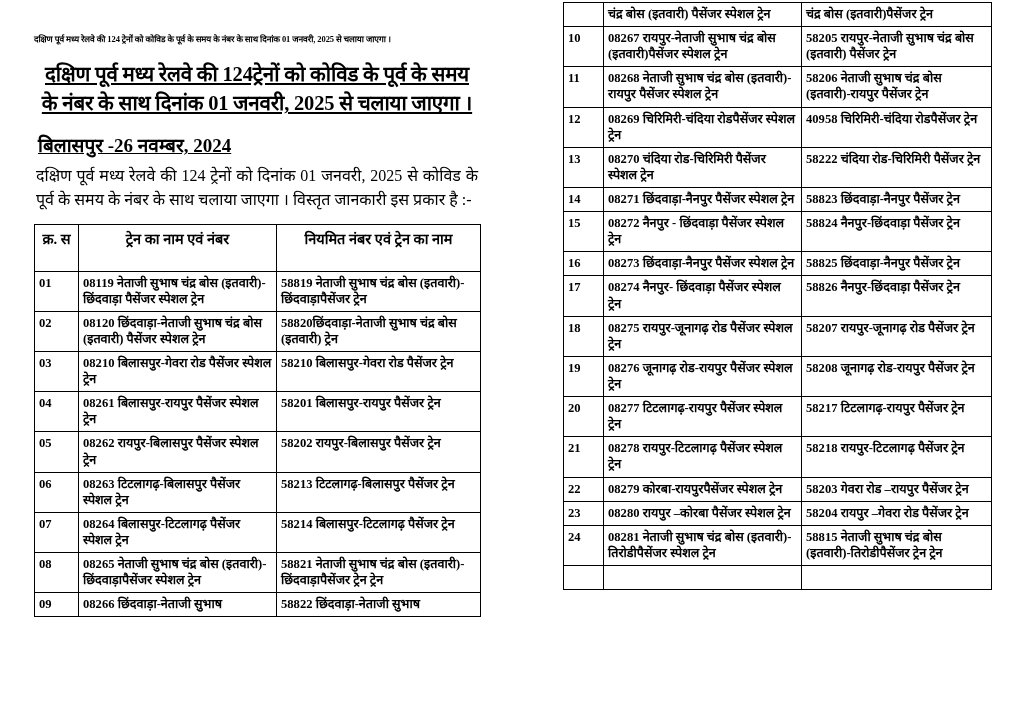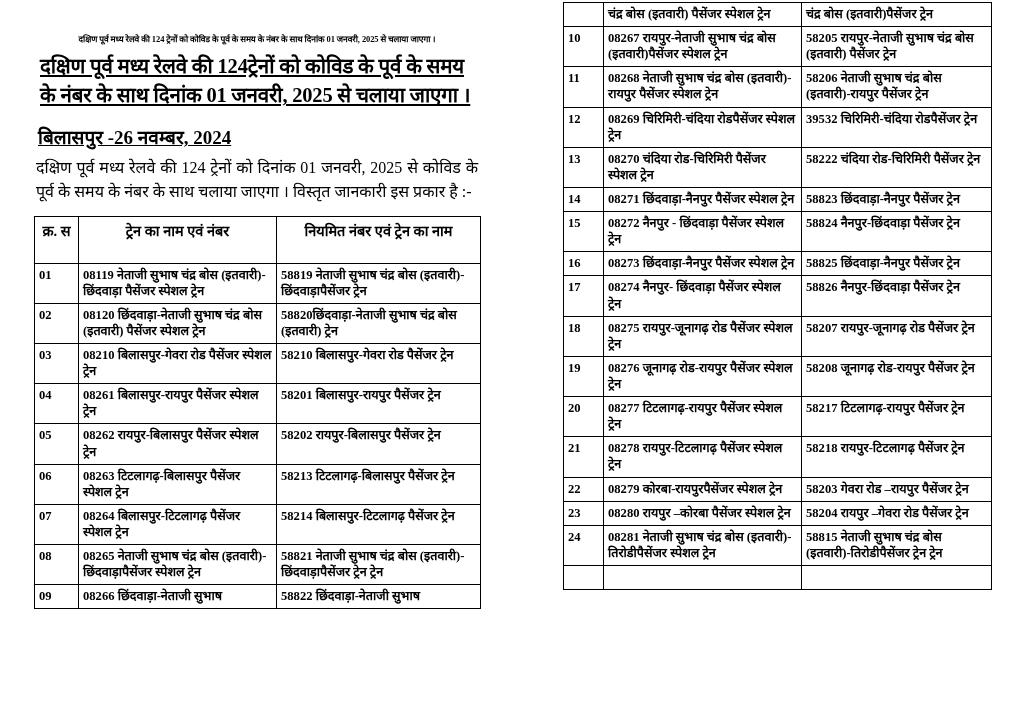--- a/index.html
+++ b/index.html
@@ -27,33 +27,32 @@
   }
   .col-right {
     position: absolute;
     left: 563px;
     top: 2px;
     width: 428px;
   }
   .tiny-header {
     font-size: 8.5px;
     font-weight: bold;
-    text-align: center;
     letter-spacing: -0.1px;
     line-height: 1.2;
     margin-bottom: 0;
   }
   .doc-title {
     font-size: 20.5px;
     font-weight: bold;
-    text-align: left;
+    text-align: center;
     text-decoration: underline;
     line-height: 1.42;
     letter-spacing: -0.2px;
-    margin: 8px 6px 14px 6px;
+    margin: 16px 6px 14px 6px;
   }
   .place-date {
     font-size: 19px;
     font-weight: bold;
     text-decoration: underline;
     margin: 0 0 6px 4px;
   }
   .lede {
     font-size: 16px;
     font-weight: normal;
@@ -188,21 +187,21 @@
           <td>58205 रायपुर-नेताजी सुभाष चंद्र बोस (इतवारी) पैसेंजर ट्रेन</td>
         </tr>
         <tr>
           <td class="sn">11</td>
           <td>08268 नेताजी सुभाष चंद्र बोस (इतवारी)-रायपुर पैसेंजर स्पेशल ट्रेन</td>
           <td>58206 नेताजी सुभाष चंद्र बोस (इतवारी)-रायपुर पैसेंजर ट्रेन</td>
         </tr>
         <tr>
           <td class="sn">12</td>
           <td>08269 चिरिमिरी-चंदिया रोडपैसेंजर स्पेशल ट्रेन</td>
-          <td>39532 चिरिमिरी-चंदिया रोडपैसेंजर ट्रेन</td>
+          <td>40958 चिरिमिरी-चंदिया रोडपैसेंजर ट्रेन</td>
         </tr>
         <tr>
           <td class="sn">13</td>
           <td>08270 चंदिया रोड-चिरिमिरी पैसेंजर स्पेशल ट्रेन</td>
           <td>58222 चंदिया रोड-चिरिमिरी पैसेंजर ट्रेन</td>
         </tr>
         <tr>
           <td class="sn">14</td>
           <td>08271 छिंदवाड़ा-नैनपुर पैसेंजर स्पेशल ट्रेन</td>
           <td>58823 छिंदवाड़ा-नैनपुर पैसेंजर ट्रेन</td>

